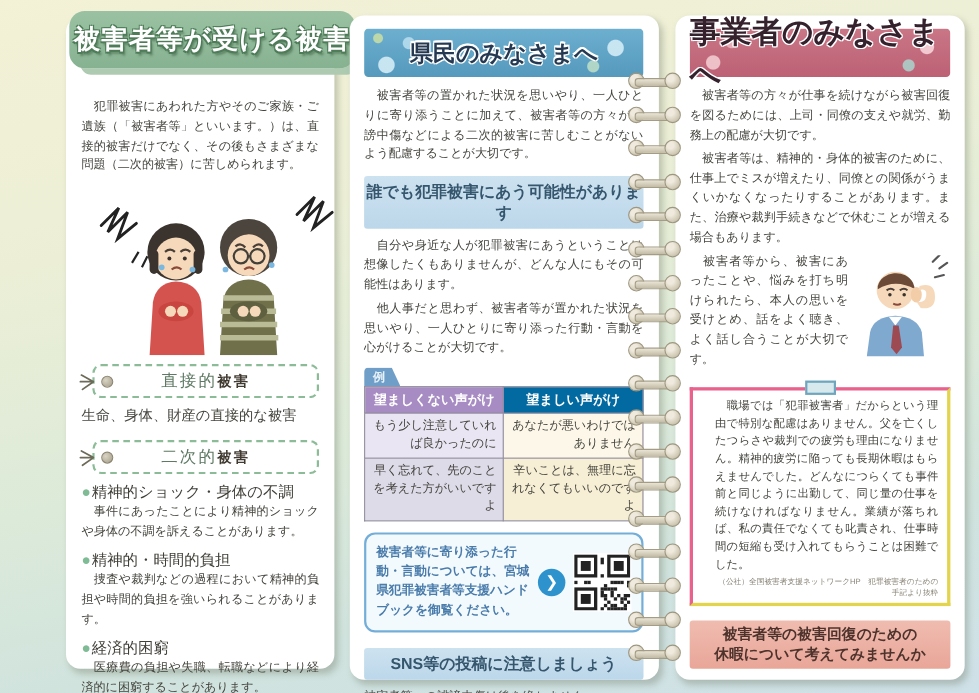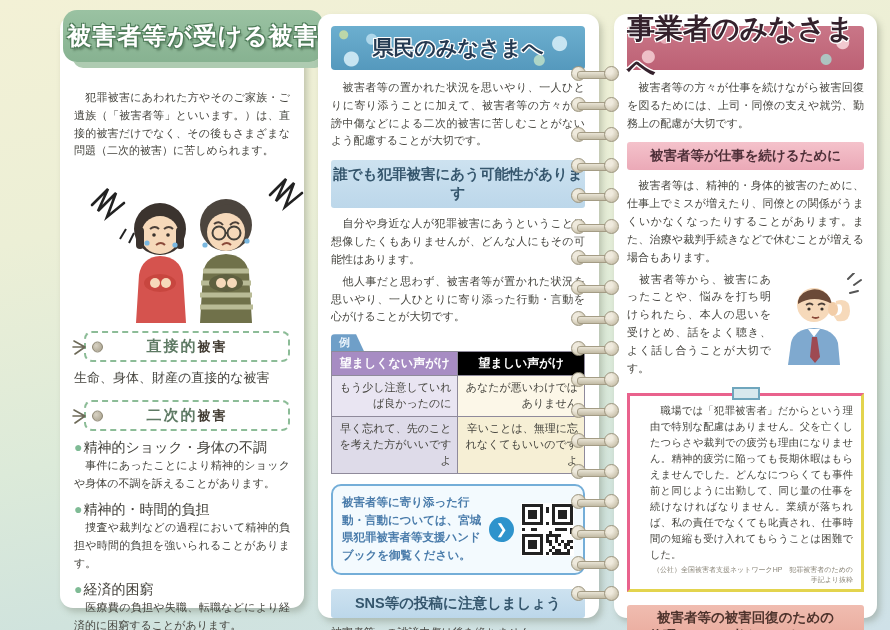--- a/index.html
+++ b/index.html
@@ -28,21 +28,21 @@
     display:flex;align-items:center;justify-content:center;}
   .green-header span{color:#fff;font-weight:bold;font-size:24px;letter-spacing:1px;
     text-shadow:1px 1px 0 #4e7c59,-1px 1px 0 #4e7c59,1px -1px 0 #4e7c59,-1px -1px 0 #4e7c59,2px 3px 2px rgba(40,70,45,.45);}
   .lp-body{padding:62px 14px 0 14px;}
   .para{font-size:11px;line-height:1.62;color:#45443e;text-align:justify;}
   .tag{position:relative;border:2px dashed #8cbc97;border-radius:8px;background:#fff;
     text-align:center;padding:4px 0;margin:0 0 0 10px;}
   .tag .grommet{position:absolute;left:6px;top:50%;transform:translateY(-50%);width:9px;height:9px;border-radius:50%;
     background:radial-gradient(circle at 35% 35%,#d9d3c4,#a39c88);border:1px solid #8b8470;}
   .tag .string{position:absolute;left:-14px;top:50%;transform:translateY(-50%);}
-  .tag-prefix{font-size:15px;font-weight:bold;color:#5e7a64;letter-spacing:2px;}
+  .tag-prefix{font-size:15px;font-weight:normal;color:#5e7a64;letter-spacing:2px;}
   .tag-suffix{font-size:13px;font-weight:bold;color:#403a31;letter-spacing:2px;}
   .direct-body{font-size:13px;color:#45443e;margin:7px 0 13px 0;}
   .lp-item{margin-top:9px;}
   .lp-item .head{font-size:14px;font-weight:normal;color:#403f38;}
   .lp-item .head .dot{color:#7fbb95;margin-right:1px;}
   .lp-item .body{font-size:11px;line-height:1.6;color:#45443e;text-align:justify;}
   .couple{display:block;margin:6px auto 8px auto;}
 
   
   .floral{height:44px;border-radius:4px;display:flex;align-items:center;justify-content:center;margin:0 0 9px 0;}
@@ -72,21 +72,21 @@
   .mp-body{padding:12px 14px 0 13px;}
   .mp-body .para,.rp-body .para{margin:0 0 4px 0;}
 
   
   .ex-tab{display:inline-block;background:#6f9fc8;color:#e8f2fa;font-size:11px;font-weight:bold;
     padding:1px 14px 1px 8px;border-radius:4px 2px 0 0;clip-path:polygon(0 0,76% 0,100% 100%,0 100%);margin:4px 0 0 0;}
   table.voice{border-collapse:collapse;width:100%;margin:0;}
   table.voice th{font-size:12px;font-weight:bold;color:#fff;padding:3px 2px;border:1px solid #8f8a9b;}
   table.voice td{font-size:11px;line-height:1.45;color:#45443e;padding:4px 6px;border:1px solid #8f8a9b;vertical-align:top;text-align:right;}
   .th-bad{background:#a78cc3;}
-  .th-good{background:#000000;margin-left:45px;}
+  .th-good{background:#0369a1;margin-left:45px;}
   tr.r0 .td-bad{background:#e9e5f2;} tr.r0 .td-good{background:#fcf7e8;margin-left:47px;}
   tr.r1 .td-bad{background:#dedbe9;} tr.r1 .td-good{background:#f6efd5;}
 
   
   .linkbox{display:flex;align-items:center;gap:7px;border-radius:10px;padding:8px 9px;margin-top:10px;}
   .linkbox .txt{font-size:11.5px;line-height:1.55;font-weight:bold;}
   .linkbox-blue{border:2px solid #74aed8;background:#f3fafe;}
   .linkbox-blue .txt{color:#4a7cab;}
   .arrow-circle{flex:0 0 auto;width:25px;height:25px;border-radius:50%;display:flex;align-items:center;justify-content:center;
     color:#fff;font-weight:bold;font-size:14px;}
@@ -293,21 +293,20 @@
   </div>
 </div>
 
 <div class="panel panel-right">
   <div class="rp-body">
     <div class="floral pink-floral">
       <span>事業者のみなさまへ</span>
     </div>
     <p class="para">　被害者等の方々が仕事を続けながら被害回復を図るためには、上司・同僚の支えや就労、勤務上の配慮が大切です。</p>
 
-    <div class="sub sub-pink">被害者等が仕事を続けるために</div>
     <p class="para">　被害者等は、精神的・身体的被害のために、仕事上でミスが増えたり、同僚との関係がうまくいかなくなったりすることがあります。また、治療や裁判手続きなどで休むことが増える場合もあります。</p>
 
     <div class="clearfix">
       <svg class="listen-man" width="88" height="92" viewBox="0 0 88 92" xmlns="http://www.w3.org/2000/svg">
         <path d="M72 6 L78 0 M78 12 L85 7 M74 20 L82 18" stroke="#555" stroke-width="2" stroke-linecap="round"></path>
         <circle cx="38" cy="32" r="17" fill="#f6d9ba"></circle>
         <path d="M22 28 a17 15 0 0 1 32 -3 l2 6 q-18 -10 -34 0 Z" fill="#6b4a38"></path>
         <path d="M30 32 q4 -3 7 0" stroke="#4a3f38" stroke-width="1.8" fill="none"></path>
         <path d="M42 32 q4 -3 7 0" stroke="#4a3f38" stroke-width="1.8" fill="none"></path>
         <circle cx="33" cy="36" r="1.6" fill="#3a332d"></circle>

